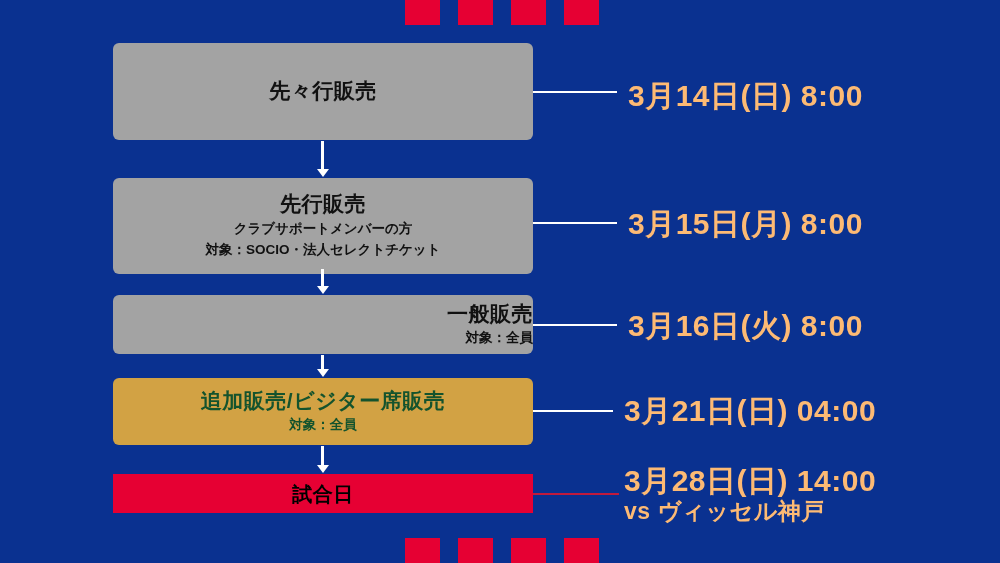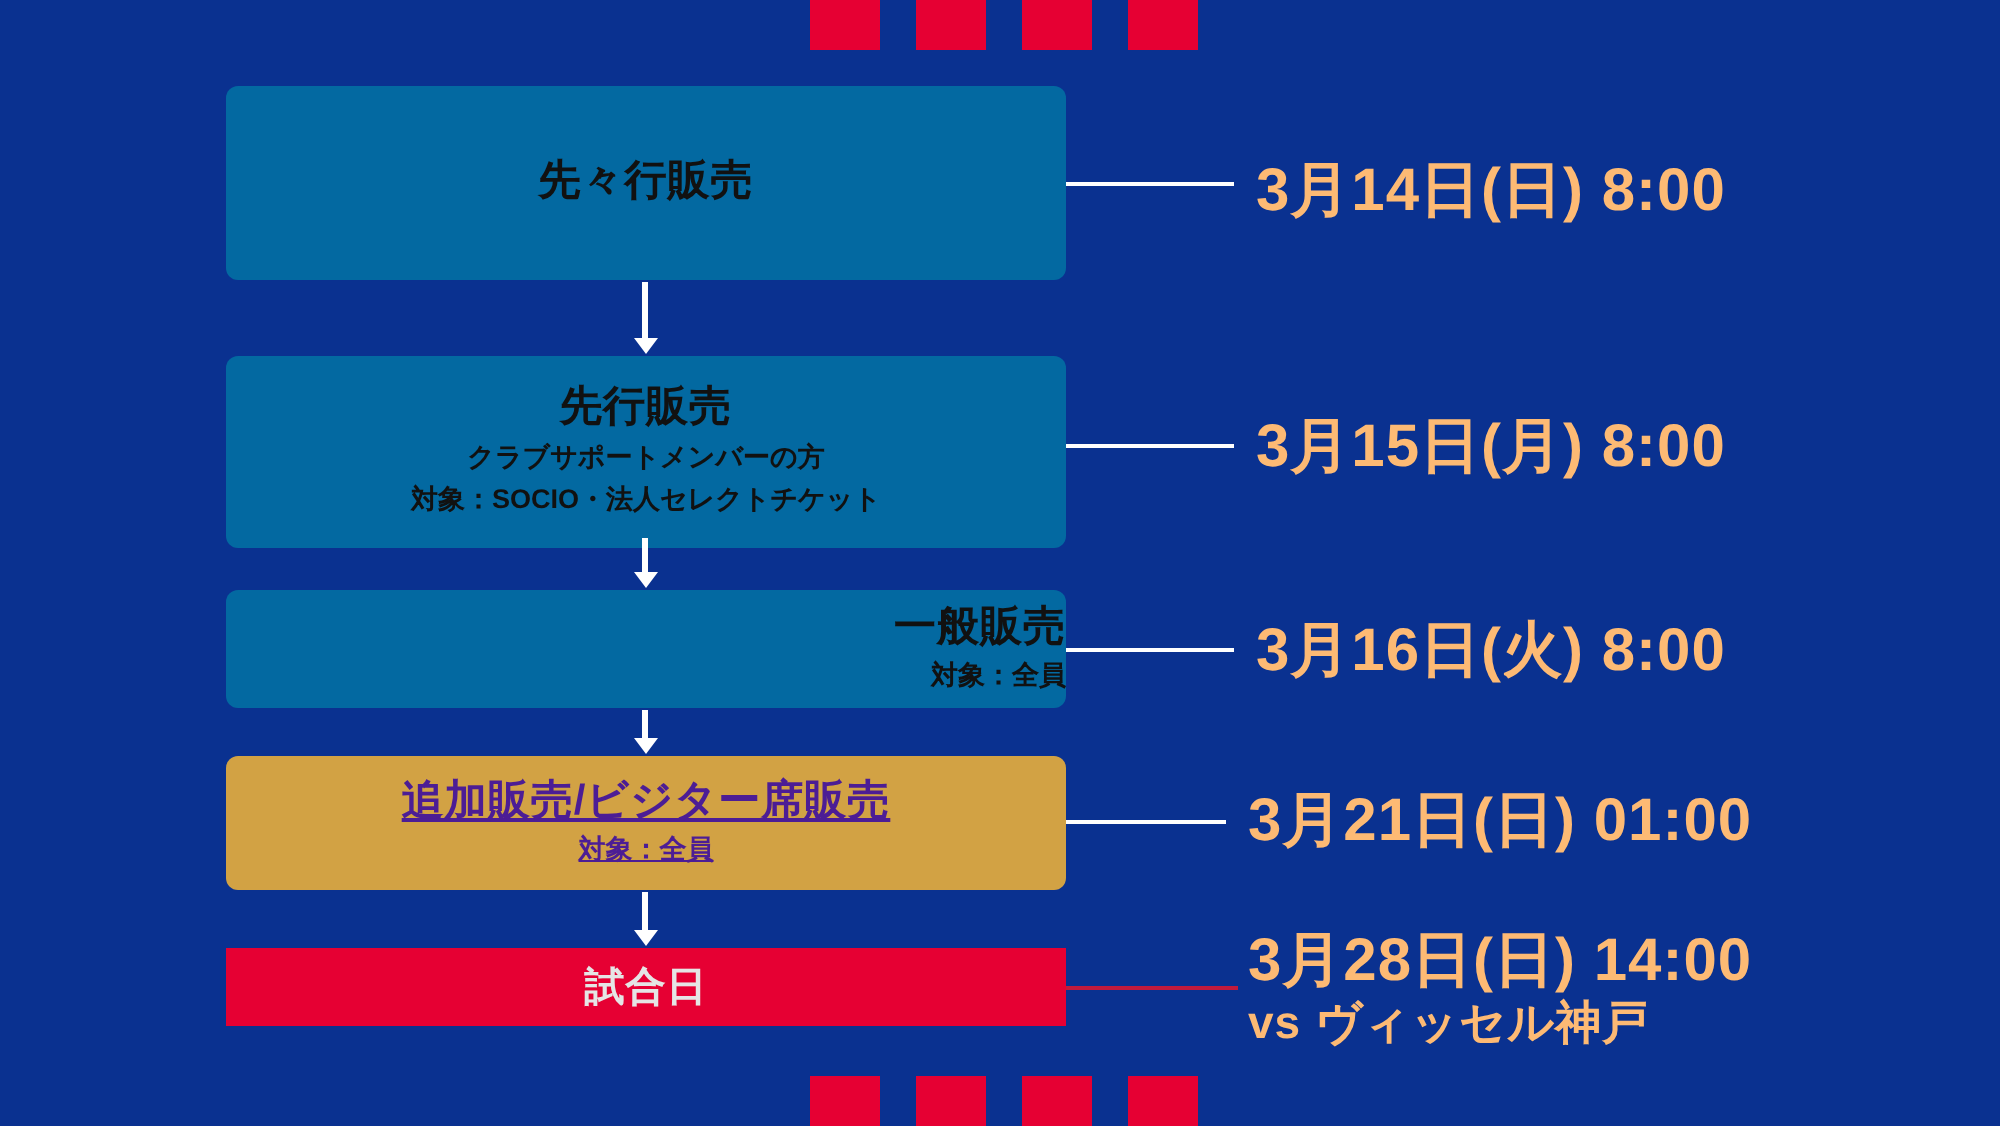--- a/index.html
+++ b/index.html
@@ -18,29 +18,29 @@
   .bar-row.bottom { top:538px; }
   .bar { width:35px; height:35px; background:#E60033; }
 
   
   .step { position:absolute; left:113px; width:420px; border-radius:6px;
           display:flex; flex-direction:column; align-items:center;
           justify-content:center; text-align:center; }
   .step .title { font-weight:bold; letter-spacing:.5px; }
   .step .sub   { font-weight:bold; }
 
-  .step.white { background:#0369a1; color:#111111; }
+  .step.white { background:#a3a3a3; color:#111111; }
   .step.white .title { font-size:21px; line-height:1.18; }
   .step.white .sub   { font-size:13.5px; line-height:1.42; margin-top:2px; }
 
-  .step.gold  { background:#D2A244; color:#4c1d95;text-decoration:underline; }
+  .step.gold  { background:#D2A244; color:#14532d; }
   .step.gold .title { font-size:21px; line-height:1.18; }
   .step.gold .sub   { font-size:13.5px; line-height:1.42; margin-top:1px; }
 
-  .step.red   { background:#E60033; color:#e5e5e5; border-radius:0; }
+  .step.red   { background:#E60033; color:#000000; border-radius:0; }
   .step.red .title { font-size:20px; line-height:1.2; }
 
   
   #step-1 { top:43px;  height:97px; }
   #step-2 { top:178px; height:96px; }
   #step-3 { top:295px; height:59px;align-items:flex-end; }
   #step-4 { top:378px; height:67px; }
   #step-5 { top:474px; height:39px; }
 
   
@@ -124,21 +124,21 @@
     <div class="line1">3月16日(火) 8:00</div>
   </div>
 
   <div class="step gold" id="step-4">
     <div class="title">追加販売/ビジター席販売</div>
     <div class="sub">対象：全員</div>
   </div>
   <div class="arrow" id="arrow-4"></div>
   <div class="hline" id="hline-4"></div>
   <div class="date" id="date-4">
-    <div class="line1">3月21日(日) 01:00</div>
+    <div class="line1">3月21日(日) 04:00</div>
   </div>
 
   <div class="step red" id="step-5">
     <div class="title">試合日</div>
   </div>
   <div class="hline" id="hline-5"></div>
   <div class="date" id="date-5">
     <div class="line1">3月28日(日) 14:00</div>
     <div class="line2">vs ヴィッセル神戸</div>
   </div>

